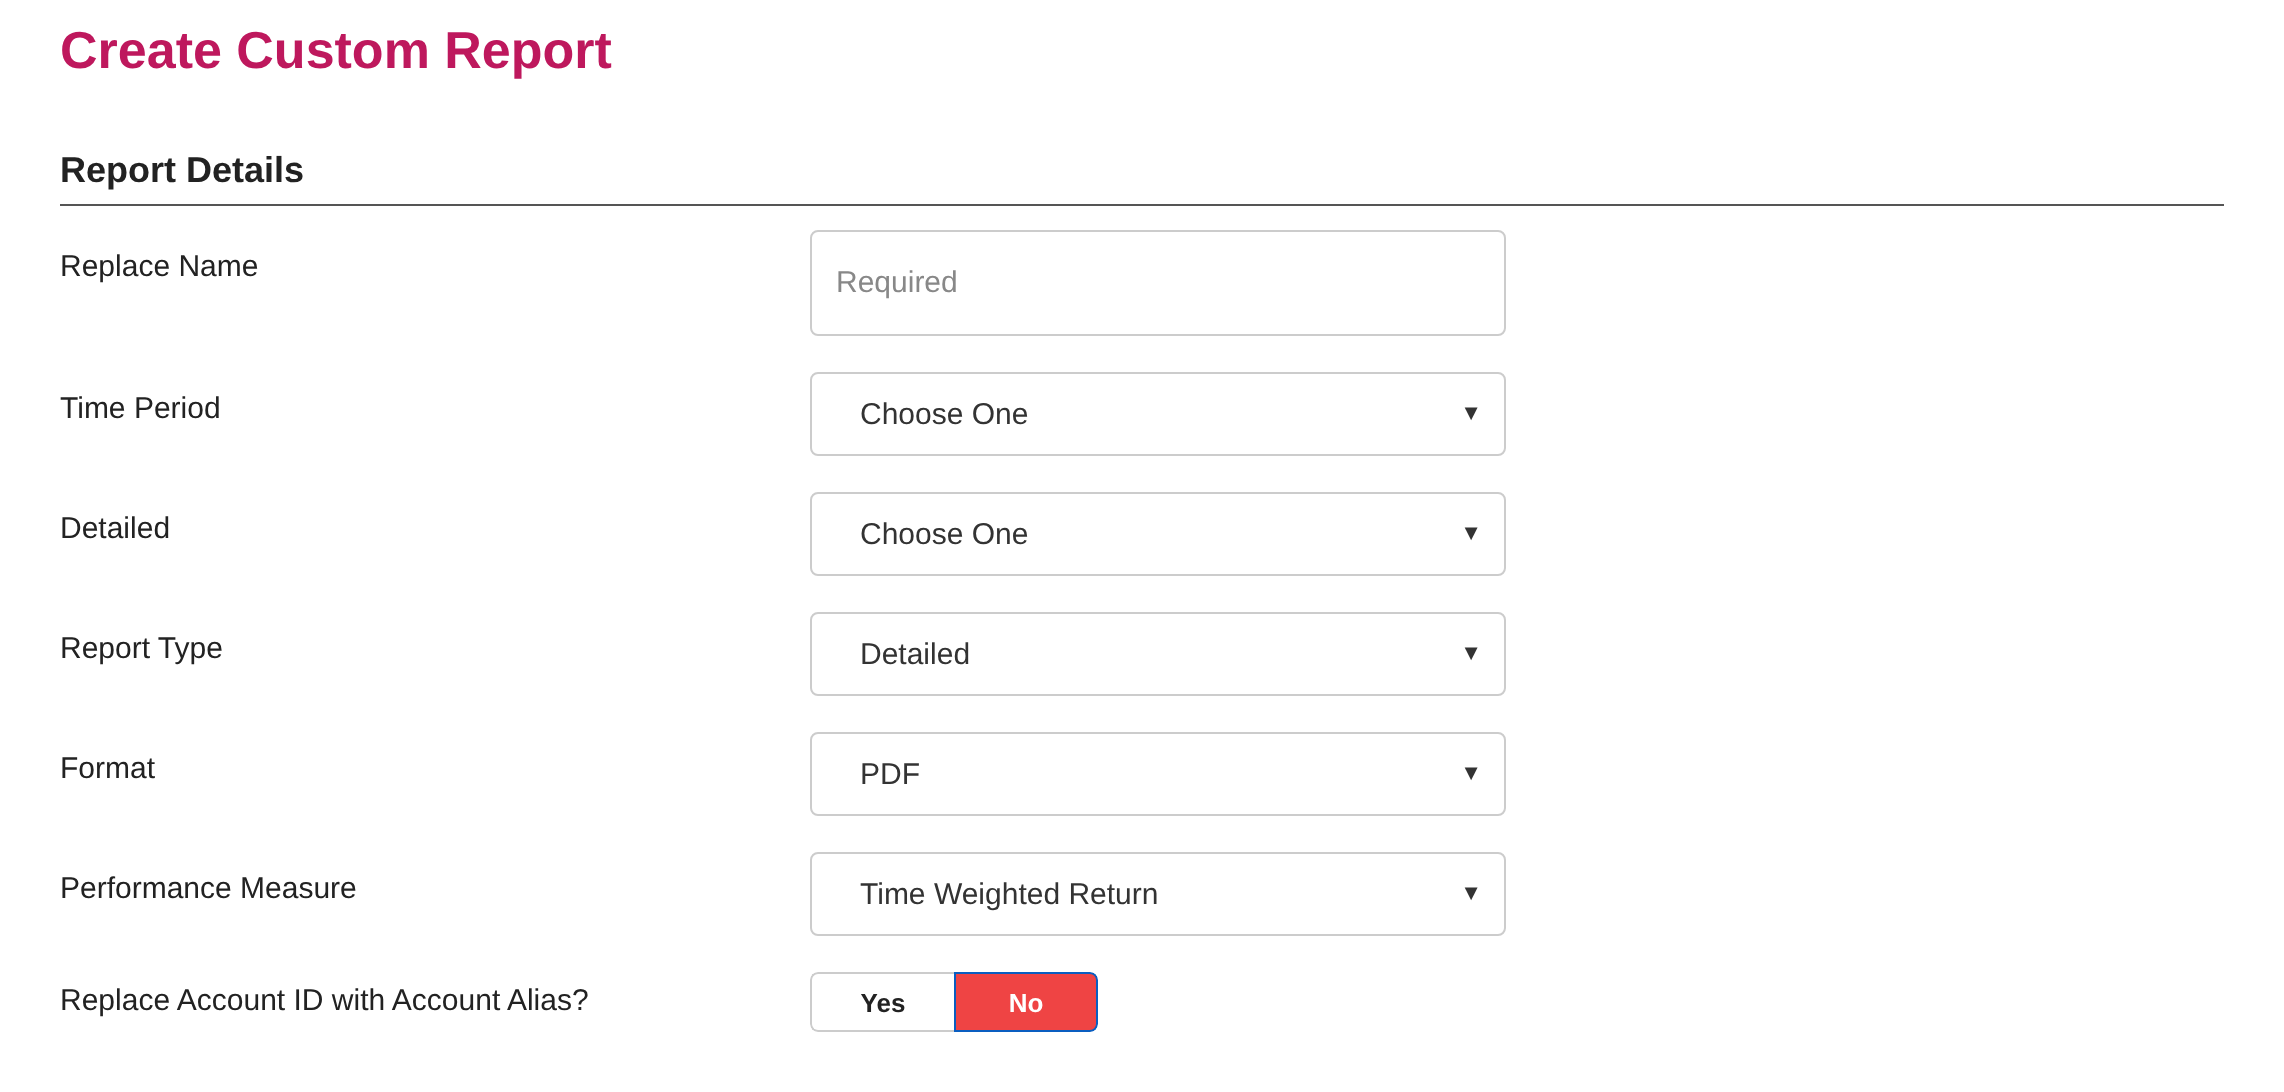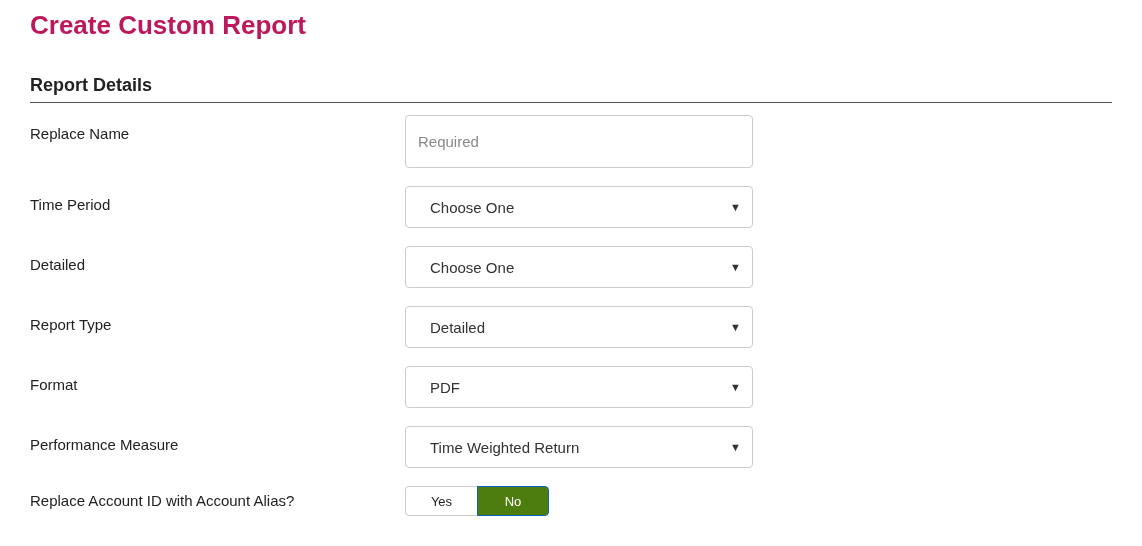--- a/index.html
+++ b/index.html
@@ -78,33 +78,33 @@
   .toggle-group {
     display: inline-flex;
     border-radius: 4px;
     overflow: hidden;
   }
   .toggle-btn {
     height: 30px;
     min-width: 72px;
     padding: 0 14px;
     font-size: 13px;
-    font-weight: 400;
+    font-weight: 700;
     border: 1px solid #ccc;
     background: #fff;
     color: #222;
     cursor: pointer;
     display: inline-flex;
     align-items: center;
     justify-content: center;
   }
   .toggle-btn.left { border-radius: 4px 0 0 4px; border-right: none; }
   .toggle-btn.right { border-radius: 0 4px 4px 0; }
   .toggle-btn.active {
-    background: #4d7c0f;
+    background: #ef4444;
     border-color: #0a5ec0;
     color: #fff;
   }
   .toggle-row .form-label { padding-top: 6px; }
 </style>
 </head>
 <body>
 
 <h1 class="page-title">Create Custom Report</h1>
 

